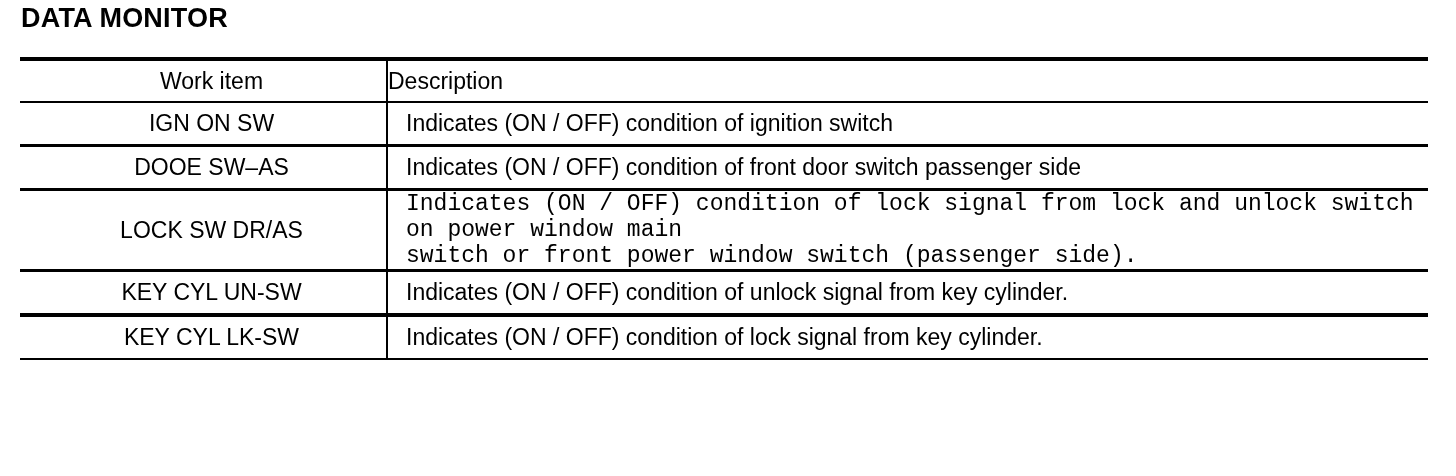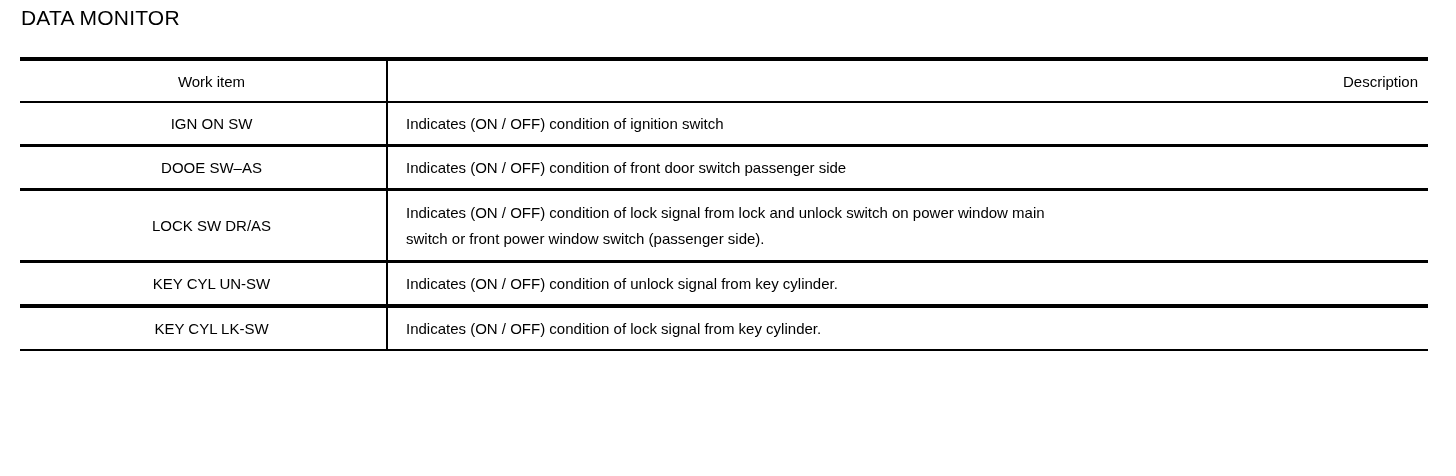--- a/index.html
+++ b/index.html
@@ -20,42 +20,42 @@
     position: relative;
     width: 1456px;
     height: 476px;
     overflow: hidden;
   }
 
   .page-title {
     position: absolute;
     left: 21px;
     top: 2px;
-    font-size: 21px;
-    font-weight: normal;
+    font-size: 27px;
+    font-weight: bold;
     letter-spacing: 0.2px;
     line-height: 32px;
     white-space: nowrap;
   }
 
   .monitor-table {
     position: absolute;
     left: 20px;
     top: 57px;
     width: 1408px;
     border-collapse: collapse;
     table-layout: fixed;
   }
 
   .monitor-table col.col-work { width: 367px; }
   .monitor-table col.col-desc { width: 1041px; }
 
   .monitor-table th,
   .monitor-table td {
-    font-size: 15px;
+    font-size: 23px;
     font-weight: normal;
     line-height: 25px;
     vertical-align: middle;
     padding: 0;
     border-left: none;
     border-right: none;
   }
 
   
   .monitor-table .cell-work {
@@ -94,40 +94,41 @@
   .row-single .cell-work,
   .row-single .cell-desc {
     height: 41px;
   }
   .row-double .cell-work,
   .row-double .cell-desc {
     height: 69px;
   }
   .row-double .cell-desc {
     line-height: 26px;
+    font-family: Liberation Mono, monospace;
   }
 
   .desc-line { display: block; }
 </style>
 </head>
 <body>
 
 <div class="page">
 
   <div class="page-title">DATA MONITOR</div>
 
   <table class="monitor-table">
     <colgroup>
       <col class="col-work">
       <col class="col-desc">
     </colgroup>
     <thead>
       <tr class="header-row">
         <th class="cell-work">Work item</th>
-        <th class="cell-desc" style="text-align:right; padding-left:0 !important;">Description</th>
+        <th class="cell-desc" style="text-align:left; padding-left:0 !important;">Description</th>
       </tr>
     </thead>
     <tbody>
 
       <tr class="row-single rule-thick">
         <td class="cell-work">IGN ON SW</td>
         <td class="cell-desc">
           <span class="desc-line">Indicates (ON / OFF) condition of ignition switch</span>
         </td>
       </tr>

